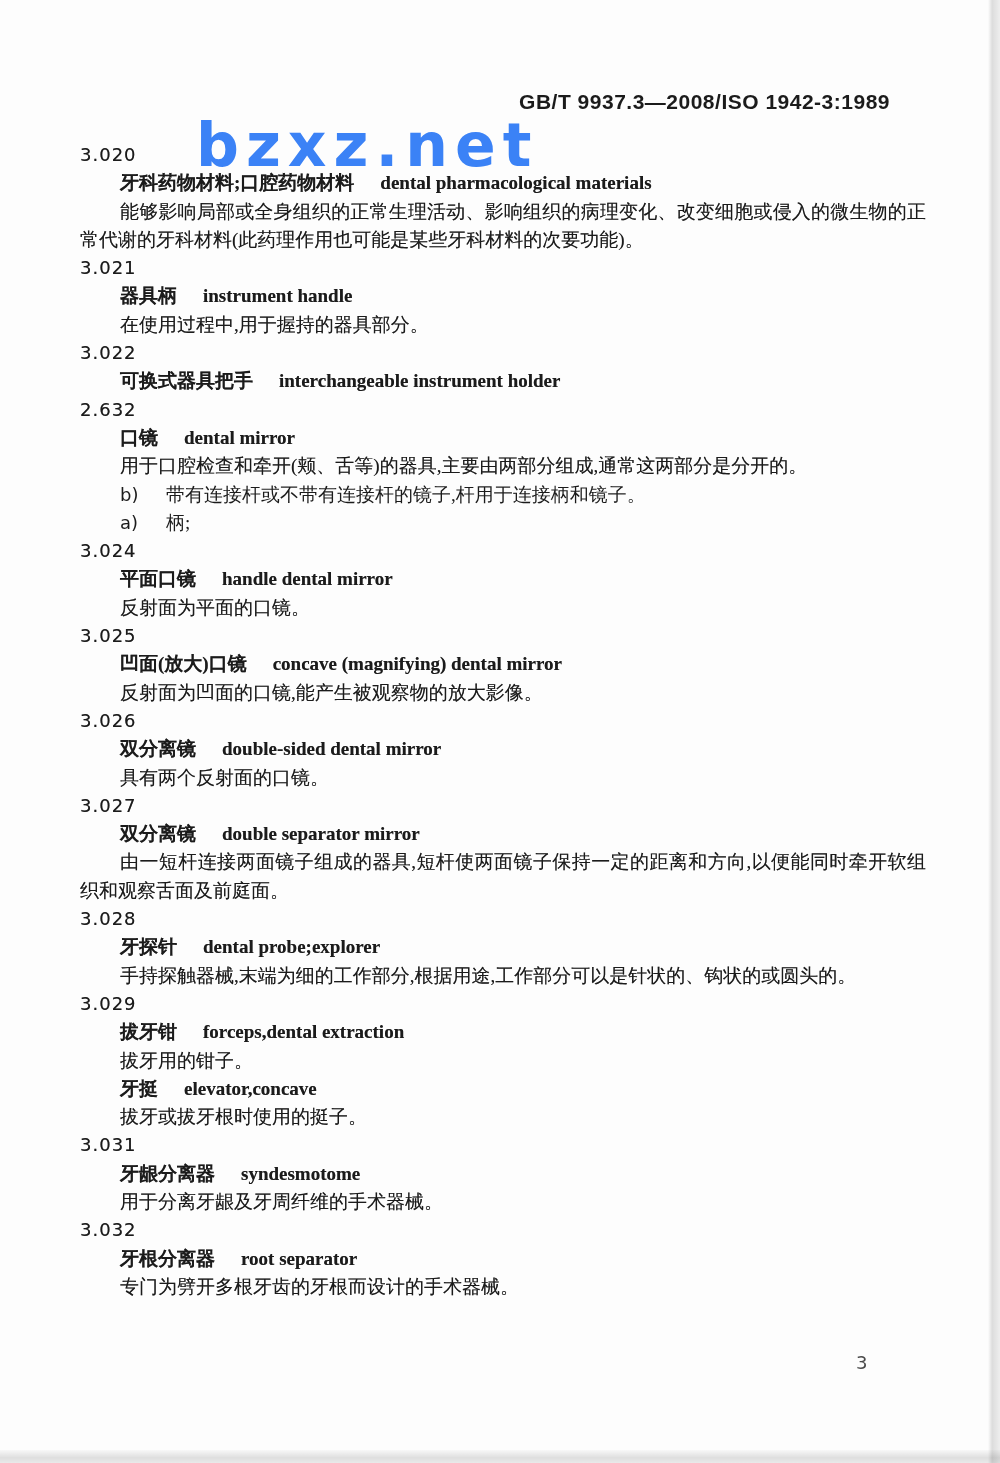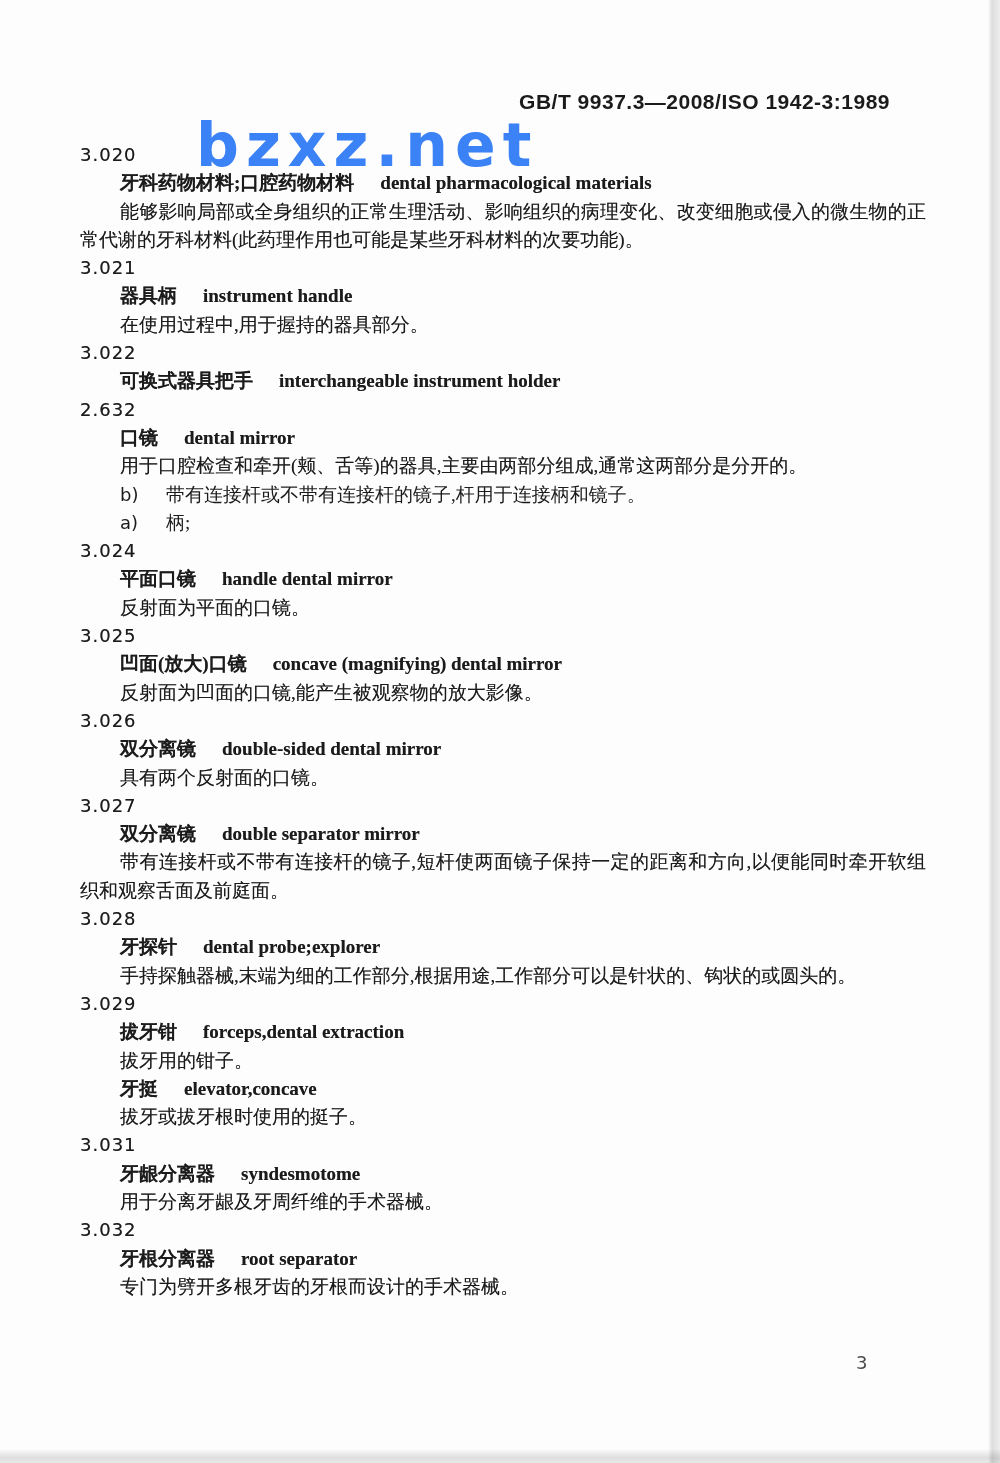--- a/index.html
+++ b/index.html
@@ -145,21 +145,21 @@
 
     <section class="entry">
       <p class="num">3.026</p>
       <p class="term"><span class="cn">双分离镜</span><span class="en">double-sided dental mirror</span></p>
       <p class="def">具有两个反射面的口镜。</p>
     </section>
 
     <section class="entry">
       <p class="num">3.027</p>
       <p class="term"><span class="cn">双分离镜</span><span class="en">double separator mirror</span></p>
-      <p class="def">带有连接杆或不带有连接杆的镜子,短杆使两面镜子保持一定的距离和方向,以便能同时牵开软组织和观察舌面及前庭面。</p>
+      <p class="def">由一短杆连接两面镜子组成的器具,短杆使两面镜子保持一定的距离和方向,以便能同时牵开软组织和观察舌面及前庭面。</p>
     </section>
 
     <section class="entry">
       <p class="num">3.028</p>
       <p class="term"><span class="cn">牙探针</span><span class="en">dental probe;explorer</span></p>
       <p class="def">手持探触器械,末端为细的工作部分,根据用途,工作部分可以是针状的、钩状的或圆头的。</p>
     </section>
 
     <section class="entry">
       <p class="num">3.029</p>

